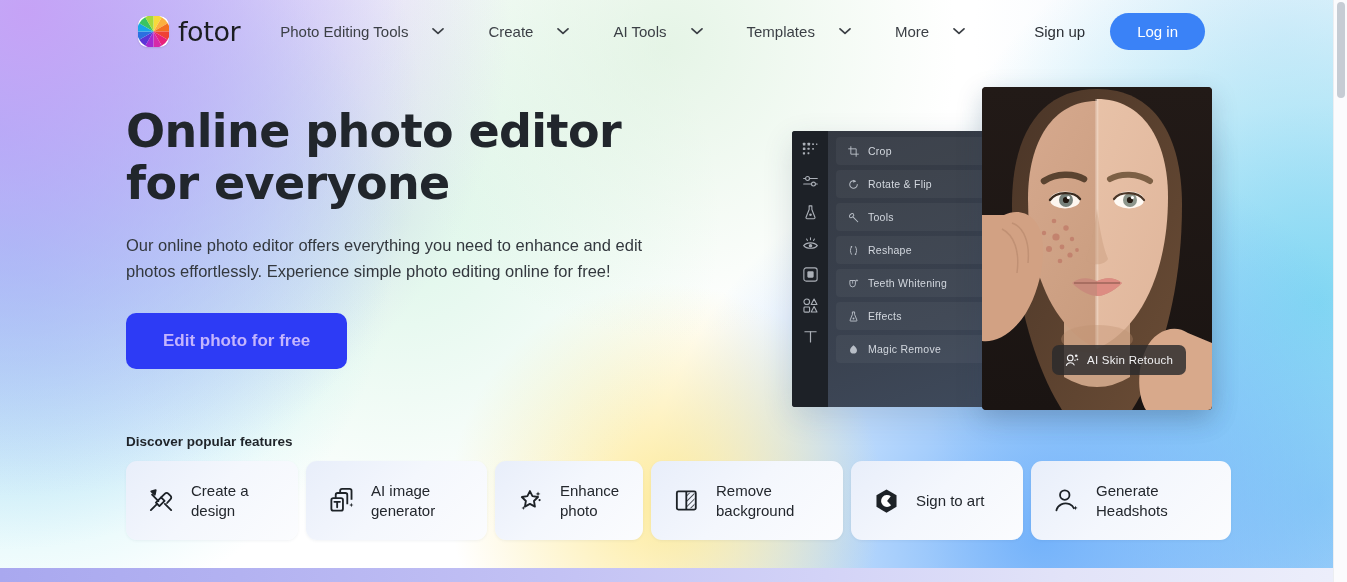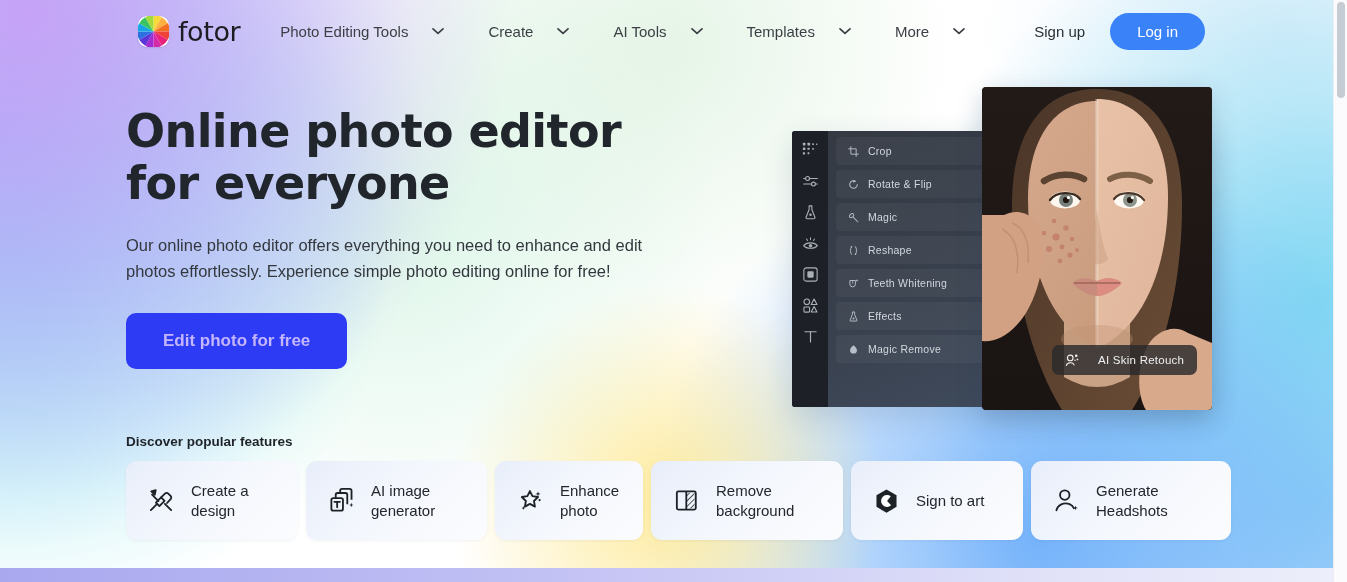--- a/index.html
+++ b/index.html
@@ -237,21 +237,20 @@
     display: flex;
     align-items: center;
     gap: 8px;
     z-index: 2;
   }
   #portrait-badge span {
     color: #f0f0f2;
     font-size: 11.5px;
     letter-spacing: .25px;
     white-space: nowrap;
-    margin-left: 11px;
   }
 
   
   #features-label {
     position: absolute;
     left: 126px;
     top: 434px;
     font-size: 13.5px;
     font-weight: bold;
     color: #1f2429;
@@ -441,21 +440,21 @@
         <path d="M6.4 1 L10.2 2.9 L6.8 4.9 Z" fill="#cdd3db"></path>
       </svg>
       <span class="menu-label">Rotate &amp; Flip</span>
     </div>
 
     <div class="menu-row">
       <svg class="menu-ico" width="11" height="11" viewBox="0 0 14 14">
         <ellipse cx="4.6" cy="4.6" rx="3.1" ry="2.2" transform="rotate(-40 4.6 4.6)" fill="none" stroke="#cdd3db" stroke-width="1.2"></ellipse>
         <line x1="6.6" y1="6.6" x2="12.4" y2="12.4" stroke="#cdd3db" stroke-width="1.3" stroke-linecap="round"></line>
       </svg>
-      <span class="menu-label">Magic</span>
+      <span class="menu-label">Tools</span>
     </div>
 
     <div class="menu-row">
       <svg class="menu-ico" width="11" height="11" viewBox="0 0 14 14">
         <g stroke="#cdd3db" stroke-width="1.2" fill="none" stroke-linecap="round">
           <path d="M4.4 2.2 C2.6 5 2.6 9 4.4 11.8"></path>
           <path d="M9.6 2.2 C11.4 5 11.4 9 9.6 11.8"></path>
         </g>
         <circle cx="4.4" cy="2.2" r="1" fill="#cdd3db"></circle>
           <circle cx="9.6" cy="11.8" r="1" fill="#cdd3db"></circle>

